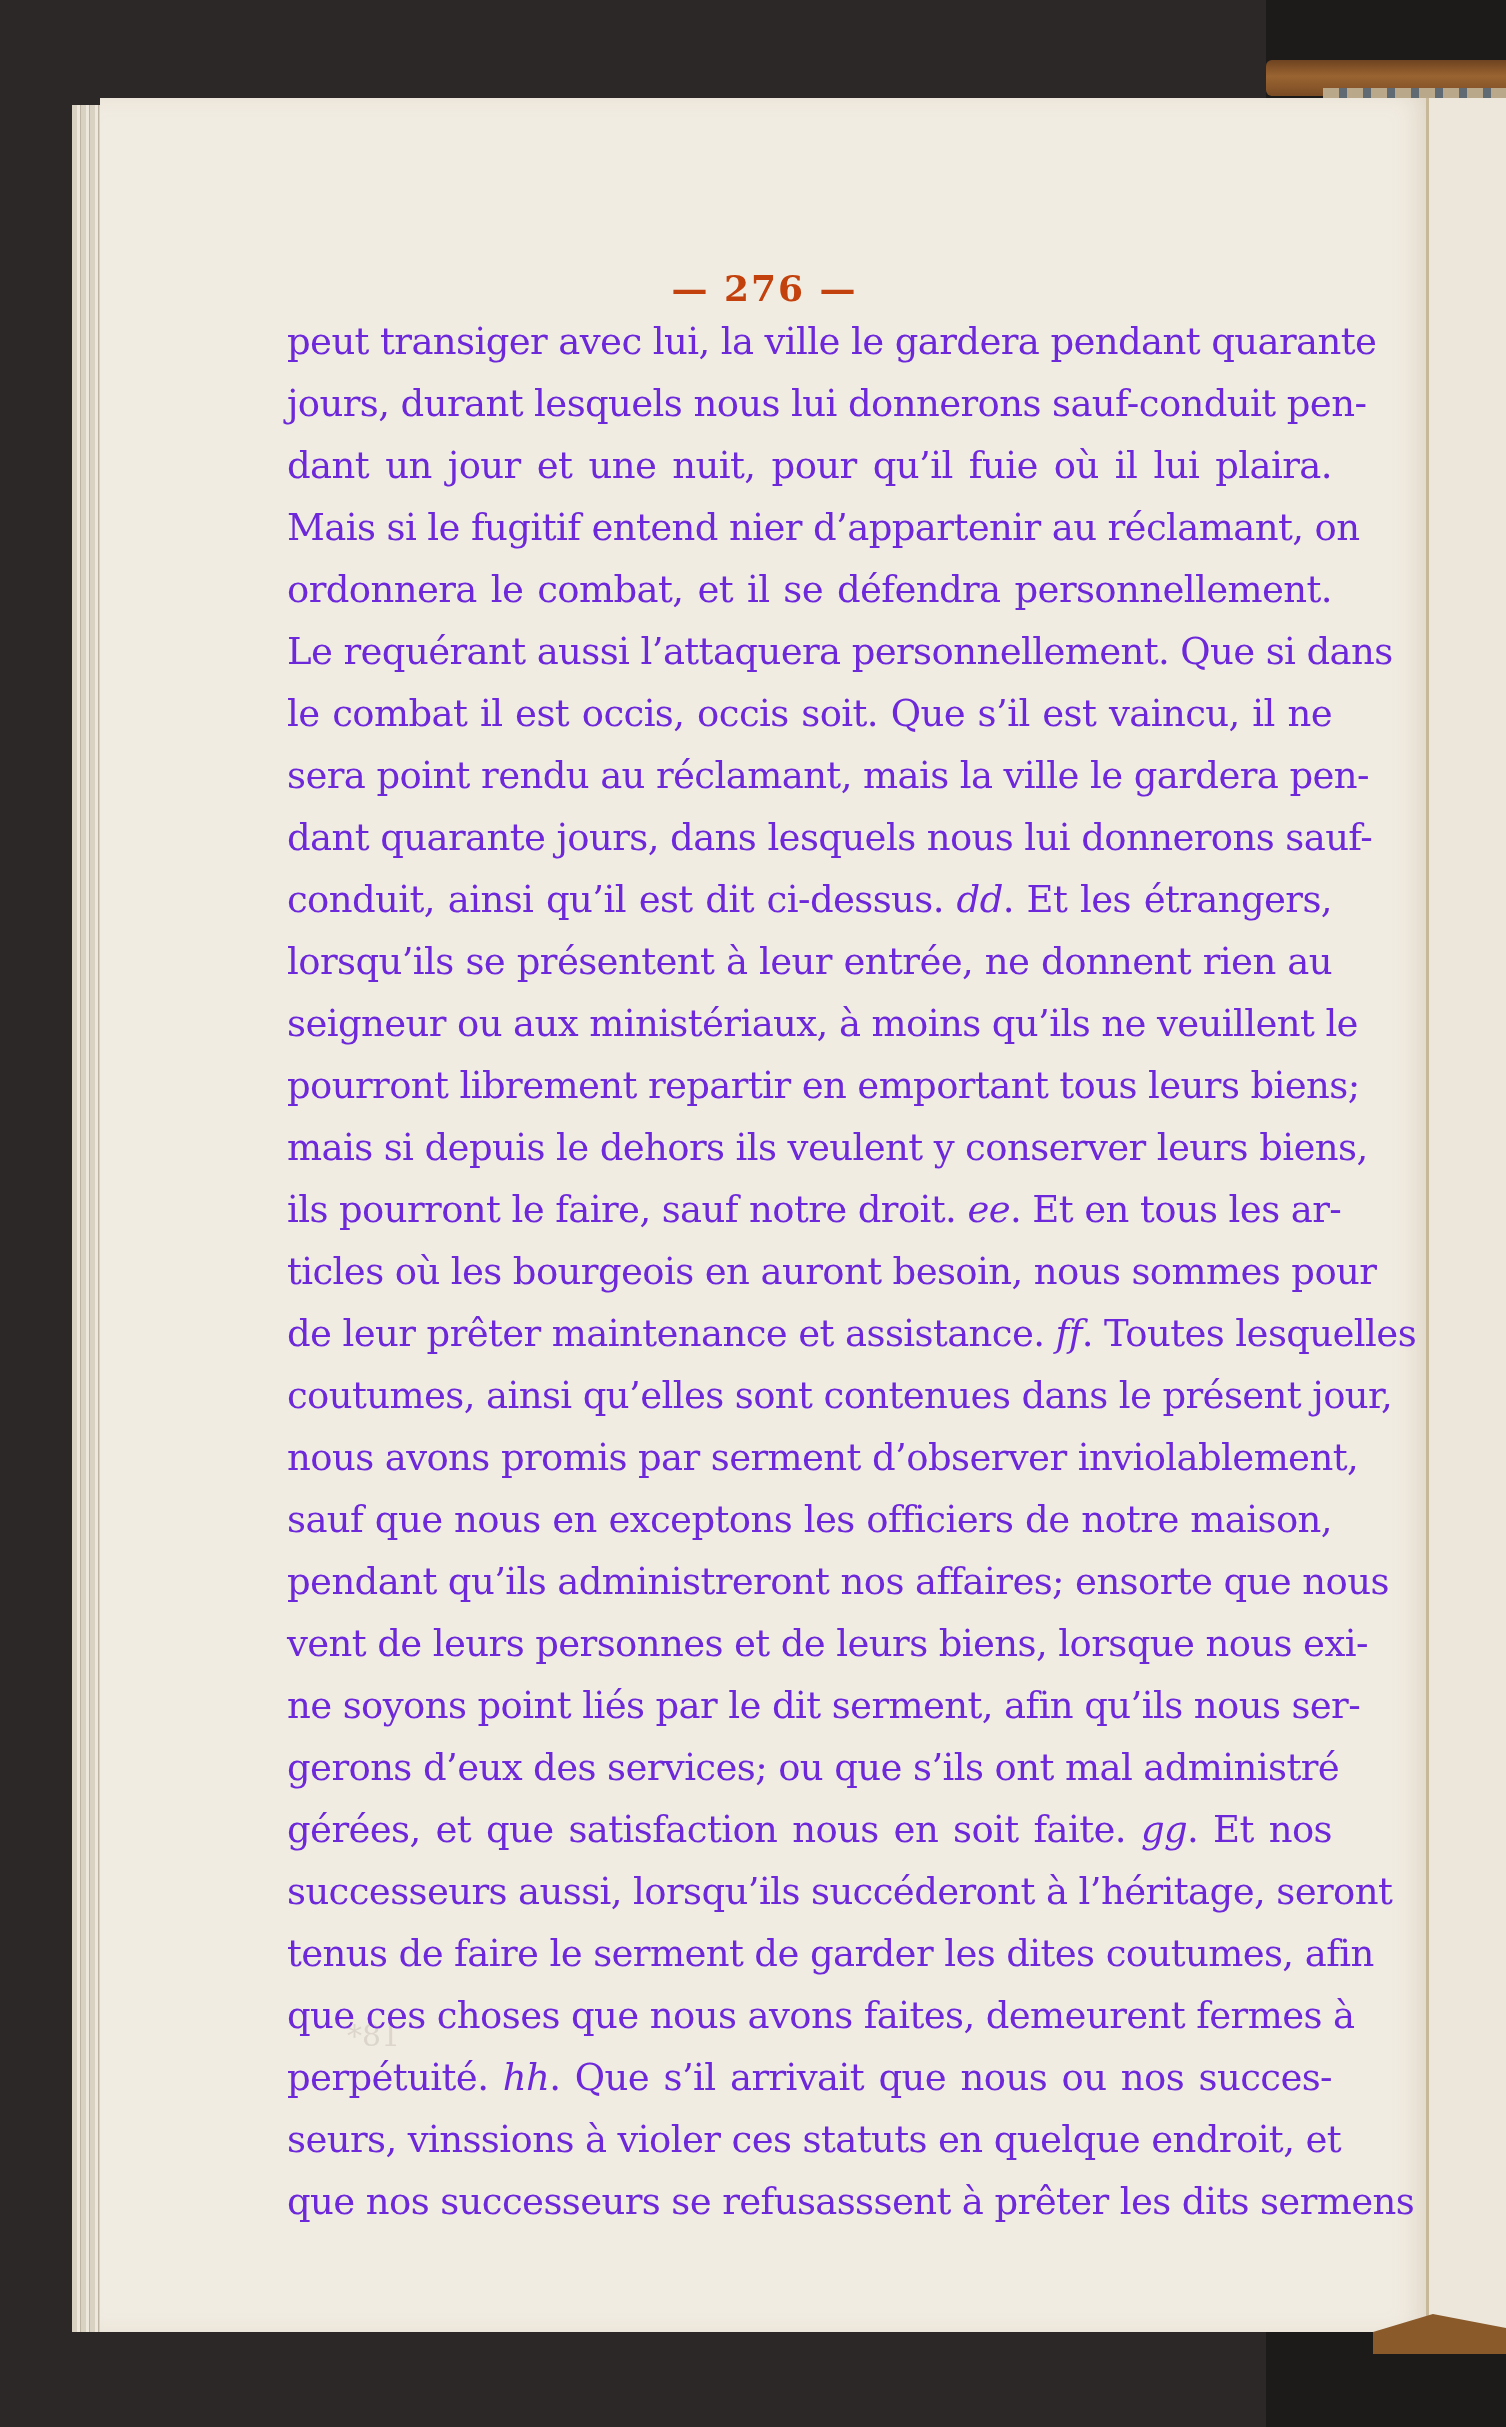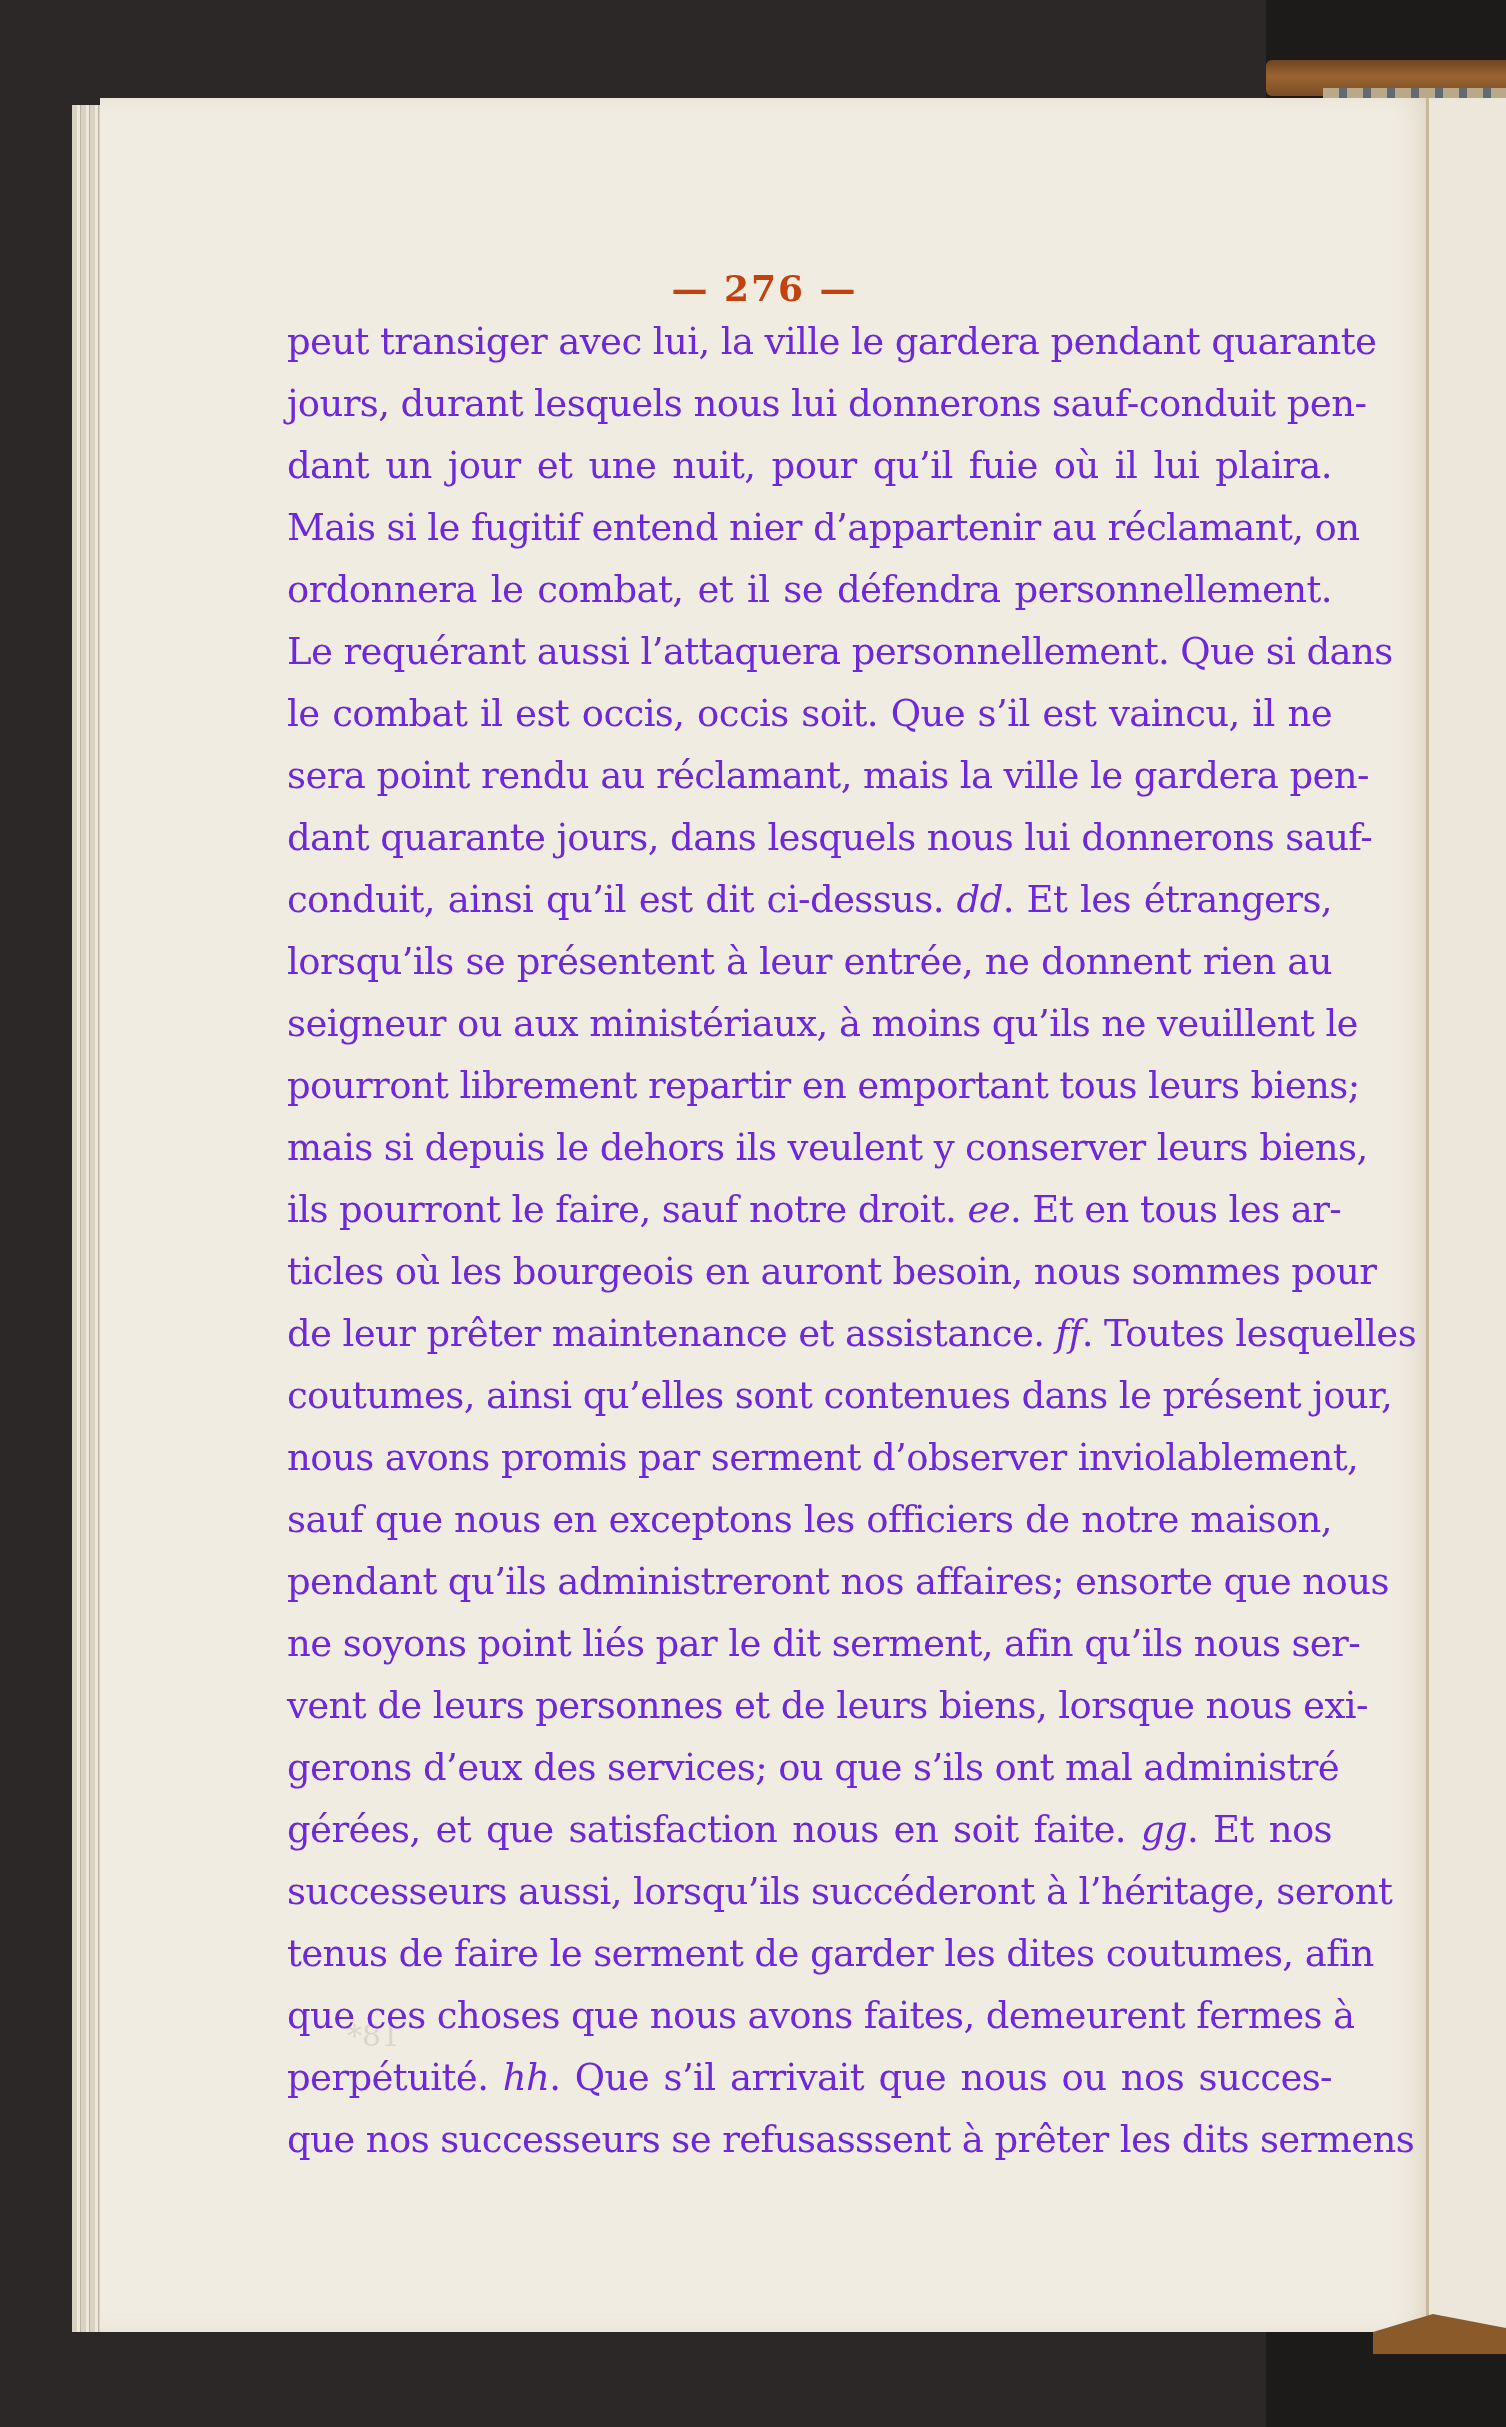--- a/index.html
+++ b/index.html
@@ -94,28 +94,29 @@
       <span class="line">seigneur ou aux ministériaux, à moins qu’ils ne veuillent le</span>
       <span class="line">pourront librement repartir en emportant tous leurs biens;</span>
       <span class="line">mais si depuis le dehors ils veulent y conserver leurs biens,</span>
       <span class="line">ils pourront le faire, sauf notre droit. <em>ee</em>. Et en tous les ar-</span>
       <span class="line">ticles où les bourgeois en auront besoin, nous sommes pour</span>
       <span class="line">de leur prêter maintenance et assistance. <em>ff</em>. Toutes lesquelles</span>
       <span class="line">coutumes, ainsi qu’elles sont contenues dans le présent jour,</span>
       <span class="line">nous avons promis par serment d’observer inviolablement,</span>
       <span class="line">sauf que nous en exceptons les officiers de notre maison,</span>
       <span class="line">pendant qu’ils administreront nos affaires; ensorte que nous</span>
+      <span class="line">vent de leurs personnes et de leurs biens, lorsque nous exi-</span>
       <span class="line">ne soyons point liés par le dit serment, afin qu’ils nous ser-</span>
-      <span class="line">vent de leurs personnes et de leurs biens, lorsque nous exi-</span>
       <span class="line">gerons d’eux des services; ou que s’ils ont mal administré</span>
       <span class="line">gérées, et que satisfaction nous en soit faite. <em>gg</em>. Et nos</span>
       <span class="line">successeurs aussi, lorsqu’ils succéderont à l’héritage, seront</span>
       <span class="line">tenus de faire le serment de garder les dites coutumes, afin</span>
       <span class="line">que ces choses que nous avons faites, demeurent fermes à</span>
       <span class="line">perpétuité. <em>hh</em>. Que s’il arrivait que nous ou nos succes-</span>
+      <span class="line">seurs, vinssions à violer ces statuts en quelque endroit, et</span>
       <span class="line last">que nos successeurs se refusasssent à prêter les dits sermens</span>
     </div>
 </div>
 
 <div class="gutter-line"></div>
 <div class="facing-page"></div>
 <div class="corner-leather"></div>
 
 
 </body></html>

